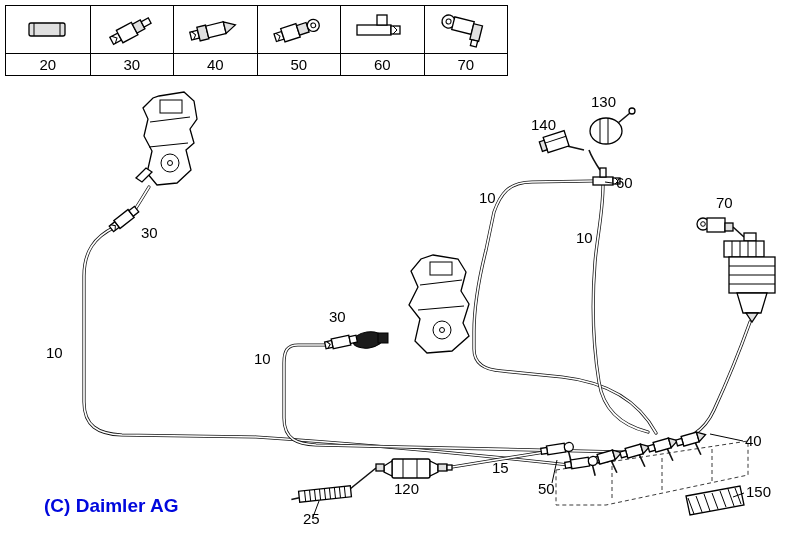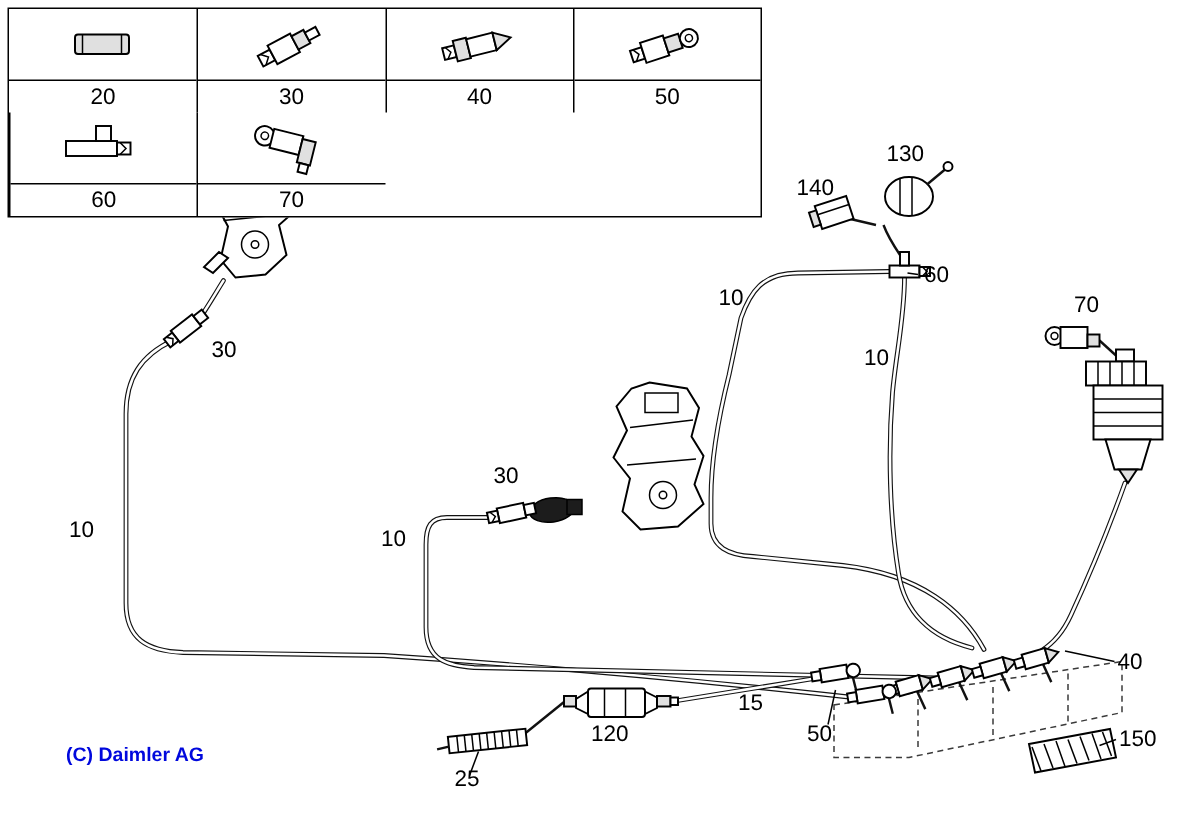--- a/index.html
+++ b/index.html
@@ -1,25 +1,25 @@
 <!DOCTYPE html>
 <html><head>
 <meta charset="utf-8">
 <style>
   html,body{margin:0;padding:0;background:#fff;}
   .stage{position:relative;width:800px;height:551px;background:#fff;overflow:hidden;
          font-family:"Liberation Sans",sans-serif;}
   .legend{position:absolute;left:5px;top:5px;width:501px;border:1px solid #000;
-          display:grid;grid-template-columns:repeat(4,1fr);background:#fff;z-index:2;}
+          display:grid;grid-template-columns:repeat(6,1fr);background:#fff;z-index:2;}
   .legend-cell{border-left:1px solid #000;}
   .legend-cell:first-child{border-left:none;}
   .icon-box{height:47px;border-bottom:1px solid #000;display:flex;align-items:center;justify-content:center;}
   .num{height:21px;line-height:21px;text-align:center;font-size:15px;color:#000;}
   .diagram{position:absolute;left:0;top:0;z-index:1;}
-  .copyright{position:absolute;left:44px;top:495px;color:#0008dd;font-size:13px;font-weight:bold;z-index:2;}
+  .copyright{position:absolute;left:44px;top:495px;color:#0008dd;font-size:19px;font-weight:bold;z-index:2;}
   
   .part{fill:#fff;stroke:#000;stroke-width:1.3;}
   .part-grey{fill:#e0e0e0;stroke:#000;stroke-width:1.3;}
   .dark{fill:#1c1c1c;stroke:#000;stroke-width:1;}
   .detail{fill:none;stroke:#000;stroke-width:1;}
   .thin{fill:none;stroke:#111;stroke-width:1.6;}
   .tube-o{fill:none;stroke:#121212;stroke-width:3.2;stroke-linecap:round;stroke-linejoin:round;}
   .tube-i{fill:none;stroke:#ffffff;stroke-width:1.7;stroke-linecap:round;stroke-linejoin:round;}
   .dash{fill:none;stroke:#3a3a3a;stroke-width:1;stroke-dasharray:4 3;}
   .lbl{font-size:15px;fill:#000;font-family:"Liberation Sans",sans-serif;}

